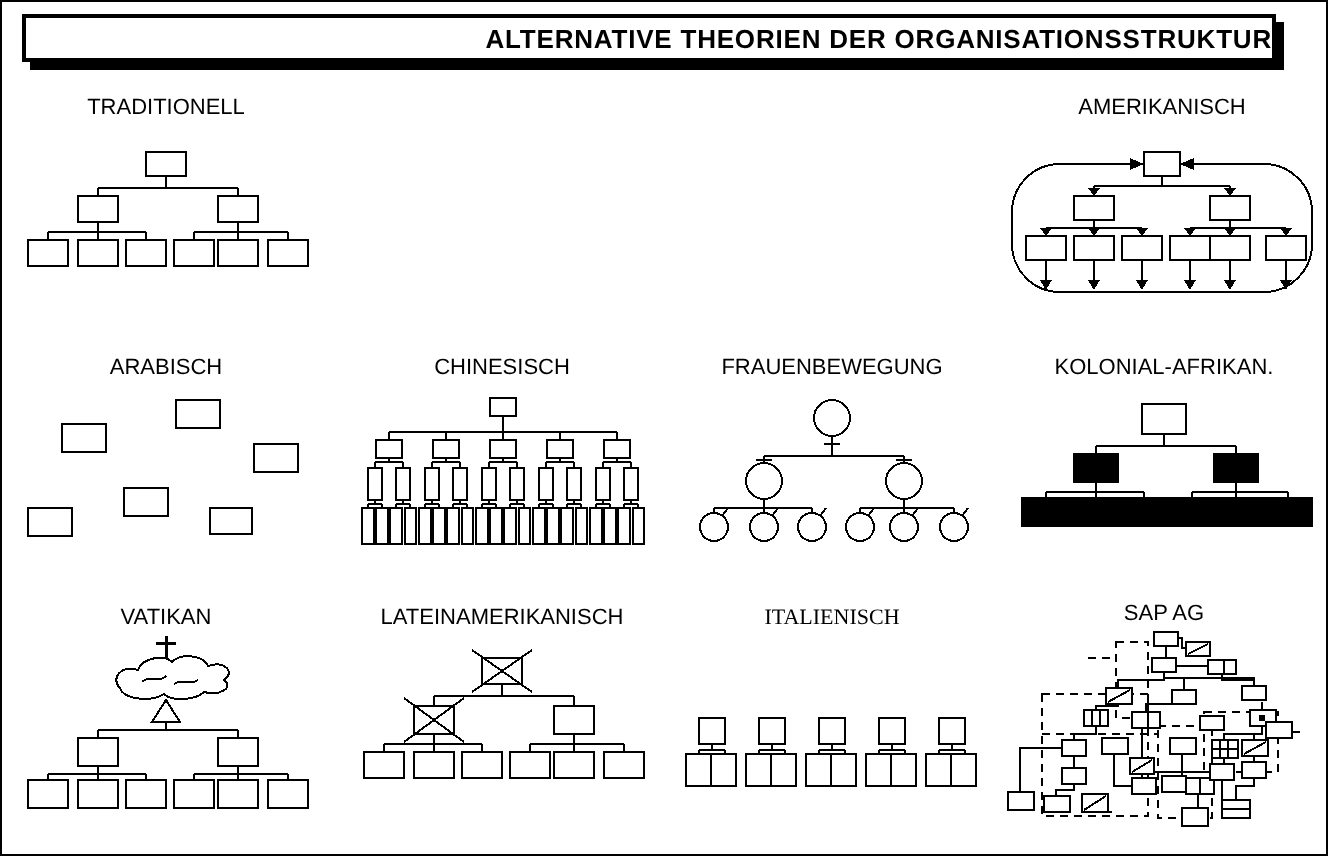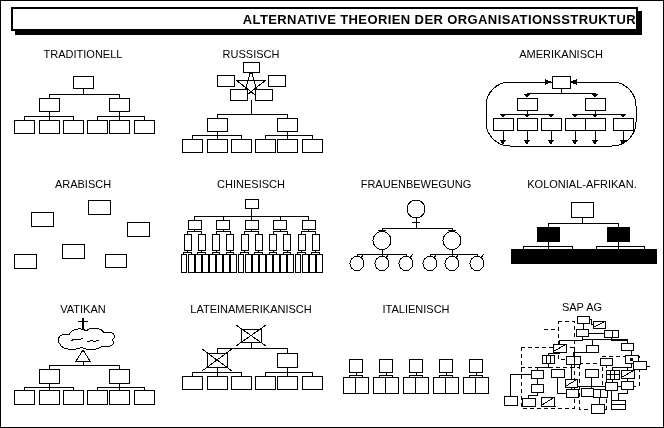--- a/index.html
+++ b/index.html
@@ -35,43 +35,23 @@
         <rect class="b" x="106" y="36" width="20" height="13"></rect>
       <rect class="b" x="11" y="58" width="20" height="13"></rect>
         <rect class="b" x="36" y="58" width="20" height="13"></rect>
         <rect class="b" x="60" y="58" width="20" height="13"></rect>
       <rect class="b" x="84" y="58" width="20" height="13"></rect>
         <rect class="b" x="106" y="58" width="20" height="13"></rect>
         <rect class="b" x="131" y="58" width="20" height="13"></rect>
     </svg>
   </div>
 
-  <div class="panel" style="left:170px;top:46px;width:160px;">
-    <div class="lbl">RUSSISCH</div>
-    <svg width="160" height="96" viewBox="0 0 160 96">
-      <path class="d" d="M80,8 L72,36 L95,18 L65,18 L88,36 Z"></path>
-      <path class="d" d="M80,38 V52 M46,52 H116 M46,52 V56 M116,52 V56 M46,69 V73 M21,73 H70 M21,73 V77 M46,73 V77 M70,73 V77 M116,69 V73 M94,73 H141 M94,73 V77 M116,73 V77 M141,73 V77"></path>
-      <rect class="b" x="72" y="0" width="16" height="10"></rect>
-      <rect class="b" x="46" y="13" width="17" height="11"></rect>
-        <rect class="b" x="97" y="13" width="17" height="11"></rect>
-      <rect class="b" x="59" y="27" width="17" height="11"></rect>
-        <rect class="b" x="84" y="27" width="17" height="11"></rect>
-      <rect class="b" x="36" y="56" width="20" height="13"></rect>
-        <rect class="b" x="106" y="56" width="20" height="13"></rect>
-      <rect class="b" x="11" y="77" width="20" height="13"></rect>
-        <rect class="b" x="36" y="77" width="20" height="13"></rect>
-        <rect class="b" x="60" y="77" width="20" height="13"></rect>
-      <rect class="b" x="84" y="77" width="20" height="13"></rect>
-        <rect class="b" x="106" y="77" width="20" height="13"></rect>
-        <rect class="b" x="131" y="77" width="20" height="13"></rect>
-    </svg>
-  </div>
-
-
-  <div class="panel" style="left:480px;top:46px;width:160px;">
+
+
+  <div class="panel" style="left:500px;top:46px;width:160px;">
     <div class="lbl">AMERIKANISCH</div>
     <svg width="160" height="92" viewBox="0 0 160 92">
       <rect class="d" x="5" y="20" width="150" height="64" rx="24"></rect>
       <path class="d" d="M80,26 V31 M46,31 H114 M46,31 V33 M114,31 V33 M46,48 V52 M22,52 H70 M22,52 V53 M46,52 V53 M70,52 V53 M114,48 V52 M94,52 H142 M94,52 V53 M114,52 V53 M142,52 V53 M22,68 V79 M46,68 V79 M70,68 V79 M94,68 V79 M114,68 V79 M142,68 V79"></path>
       <rect class="b" x="71" y="14" width="18" height="12"></rect>
       <polygon class="ah" points="64,17 64,23 71,20"></polygon>
         <polygon class="ah" points="96,17 96,23 89,20"></polygon>
       <polygon class="ah" points="43,32 49,32 46,36"></polygon>
         <polygon class="ah" points="111,32 117,32 114,36"></polygon>
       <rect class="b" x="36" y="36" width="20" height="12"></rect>
@@ -197,21 +177,21 @@
         <rect class="b" x="106" y="52" width="20" height="14"></rect>
       <rect class="b" x="11" y="73" width="20" height="14"></rect>
         <rect class="b" x="36" y="73" width="20" height="14"></rect>
         <rect class="b" x="60" y="73" width="20" height="14"></rect>
       <rect class="b" x="84" y="73" width="20" height="14"></rect>
         <rect class="b" x="106" y="73" width="20" height="14"></rect>
         <rect class="b" x="131" y="73" width="20" height="14"></rect>
     </svg>
   </div>
 
-  <div class="panel" style="left:335px;top:301px;width:160px;">
+  <div class="panel" style="left:335px;top:301px;width:160px;font-family:Liberation Serif, serif;">
     <div class="lbl">ITALIENISCH</div>
     <svg width="160" height="96" viewBox="0 0 160 96">
       <defs>
         <g id="itsub">
           <path class="d" d="M0,13 V16 M-6.5,16 H6.5 M-6.5,16 V18 M6.5,16 V18"></path>
           <rect class="b" x="-6.5" y="0" width="13" height="13"></rect>
           <rect class="b" x="-13" y="18" width="12.5" height="16"></rect>
             <rect class="b" x="-0.5" y="18" width="12.5" height="16"></rect>
         </g>
       </defs>

